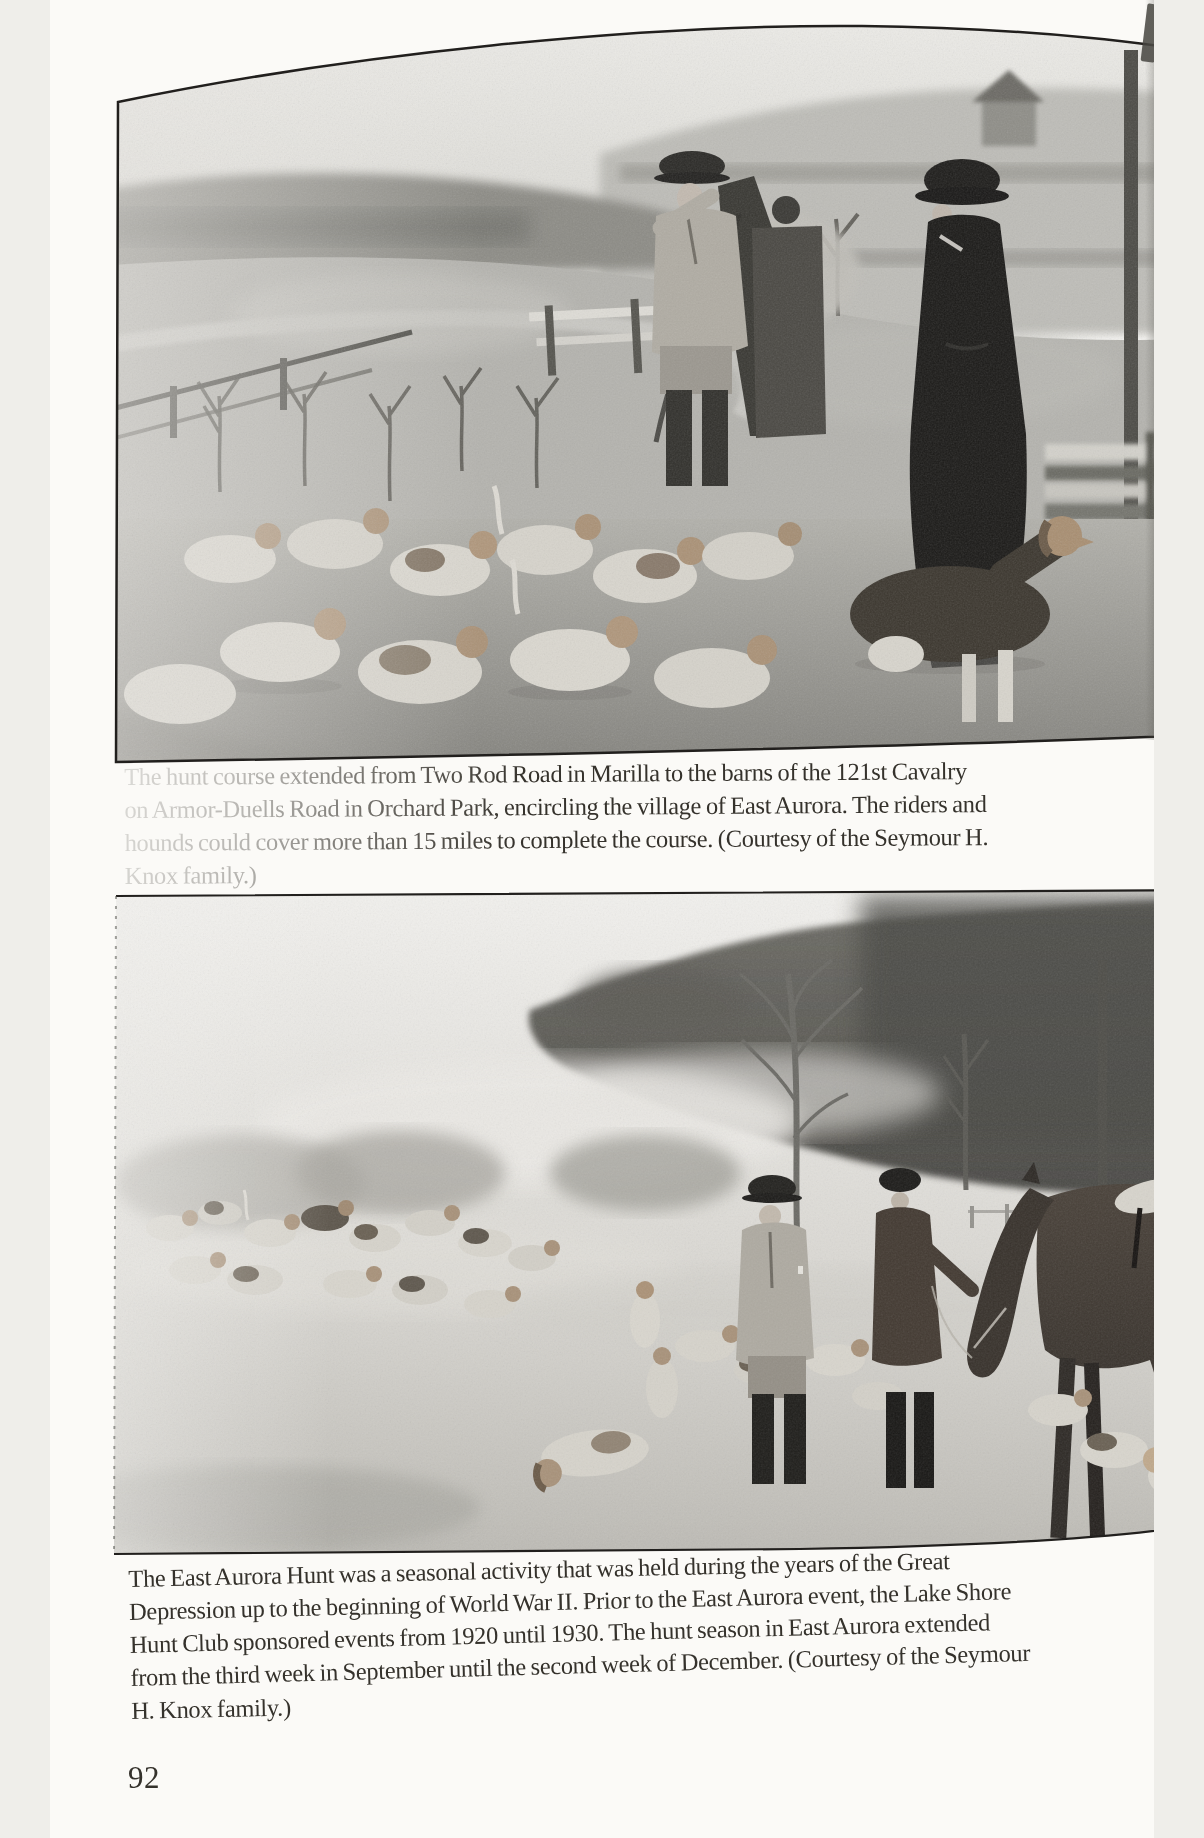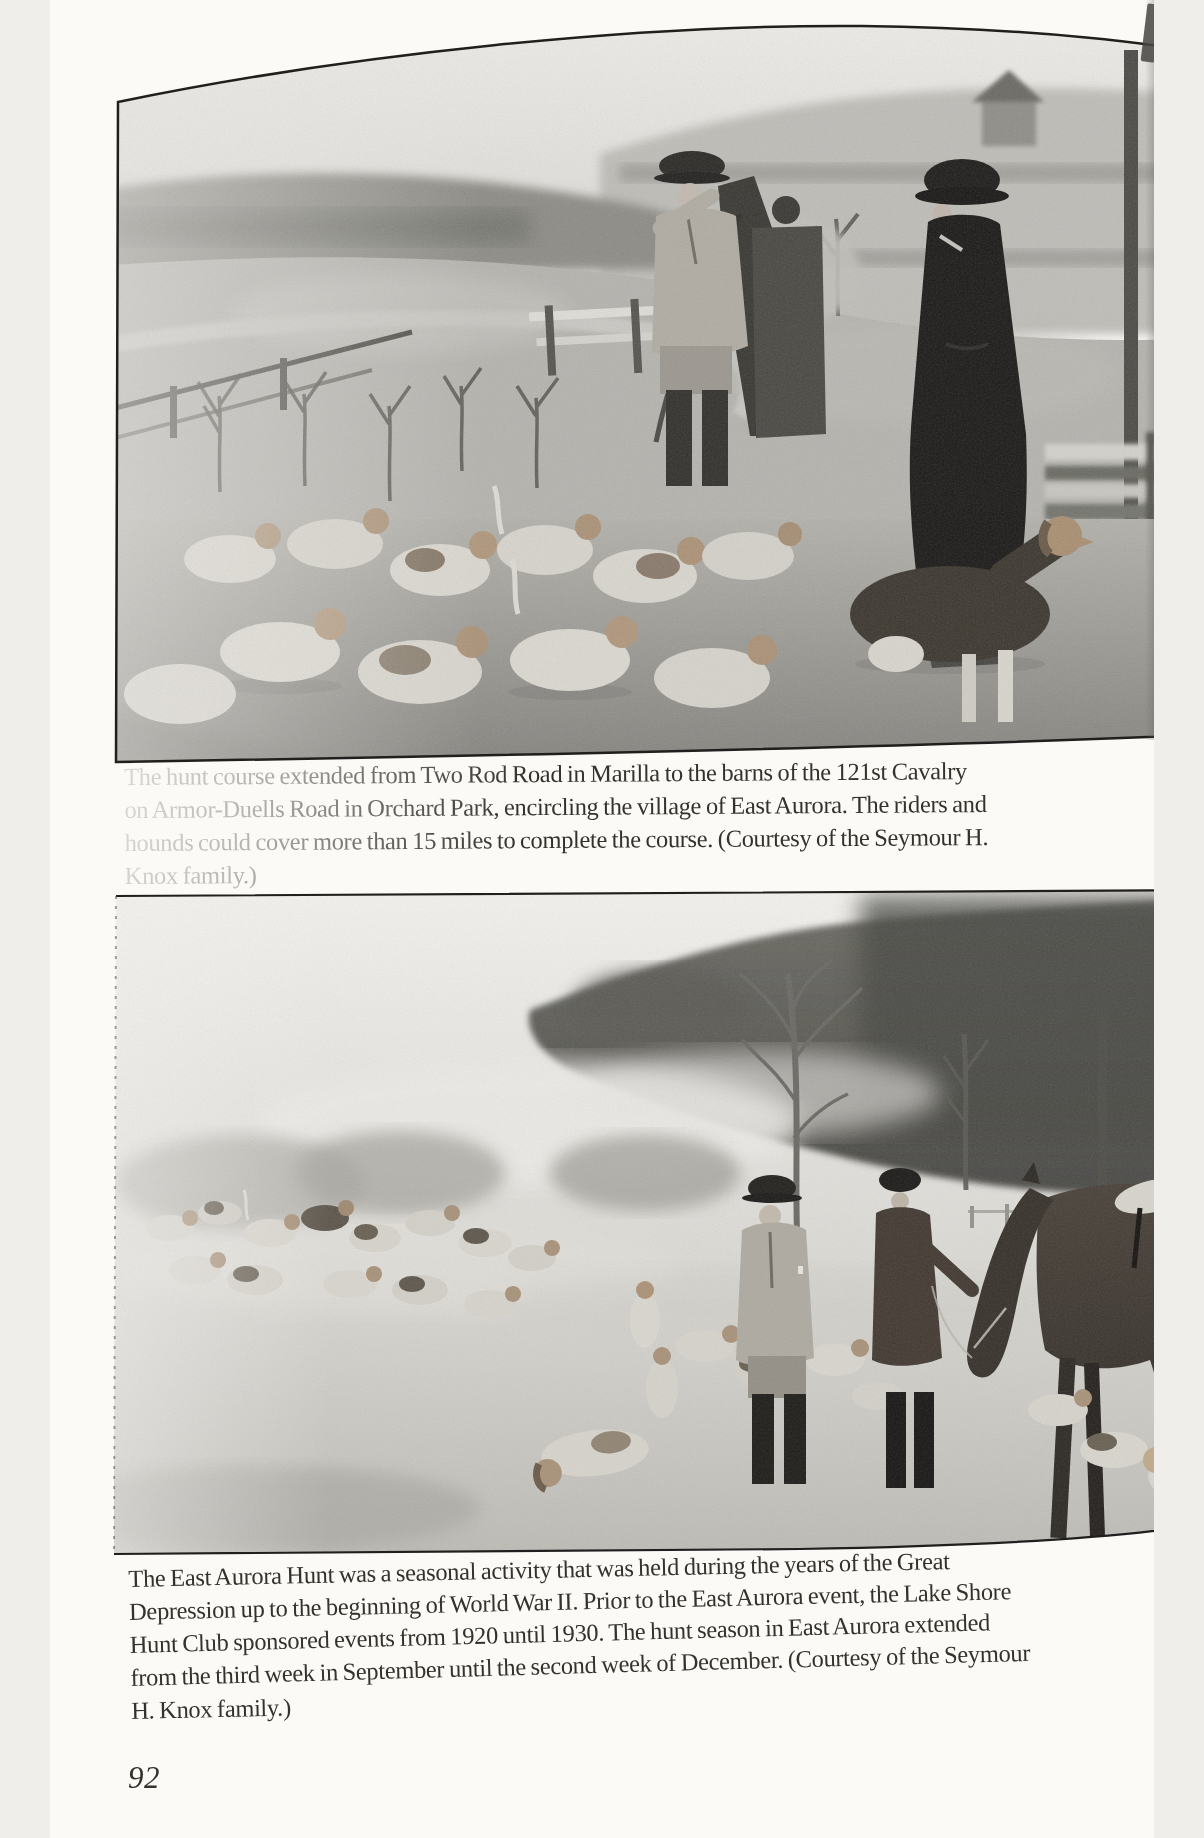--- a/index.html
+++ b/index.html
@@ -26,21 +26,21 @@
     -webkit-mask-image:linear-gradient(100deg,rgba(0,0,0,.16) 0px,rgba(0,0,0,.34) 130px,rgba(0,0,0,.72) 260px,rgba(0,0,0,1) 400px);
     mask-image:linear-gradient(100deg,rgba(0,0,0,.16) 0px,rgba(0,0,0,.34) 130px,rgba(0,0,0,.72) 260px,rgba(0,0,0,1) 400px);
   }
   .caption-bottom{
     left:78px;top:1562px;width:1080px;
     transform:rotate(-1.25deg);transform-origin:left top;
   }
   .caption-bottom .cap-line:nth-child(2){transform:rotate(-.1deg);transform-origin:left center;}
   .caption-bottom .cap-line:nth-child(3){transform:rotate(-.25deg);transform-origin:left center;}
   .caption-bottom .cap-line:nth-child(4){transform:rotate(-.35deg);transform-origin:left center;}
-  .page-number{position:absolute;left:78px;top:1760px;font-size:31px;letter-spacing:.5px;font-style:italic;}
+  .page-number{position:absolute;left:78px;top:1760px;font-size:31px;letter-spacing:.5px;}
   .edge-tr{
     position:absolute;right:-4px;top:4px;width:14px;height:58px;
     background:#45443f;transform:rotate(7deg);opacity:.85;border-radius:2px;
   }
   .edge-right{
     position:absolute;right:0;top:0;width:9px;height:740px;
     background:linear-gradient(to left,rgba(95,94,88,.28),rgba(95,94,88,0));
   }
 </style>
 </head>

